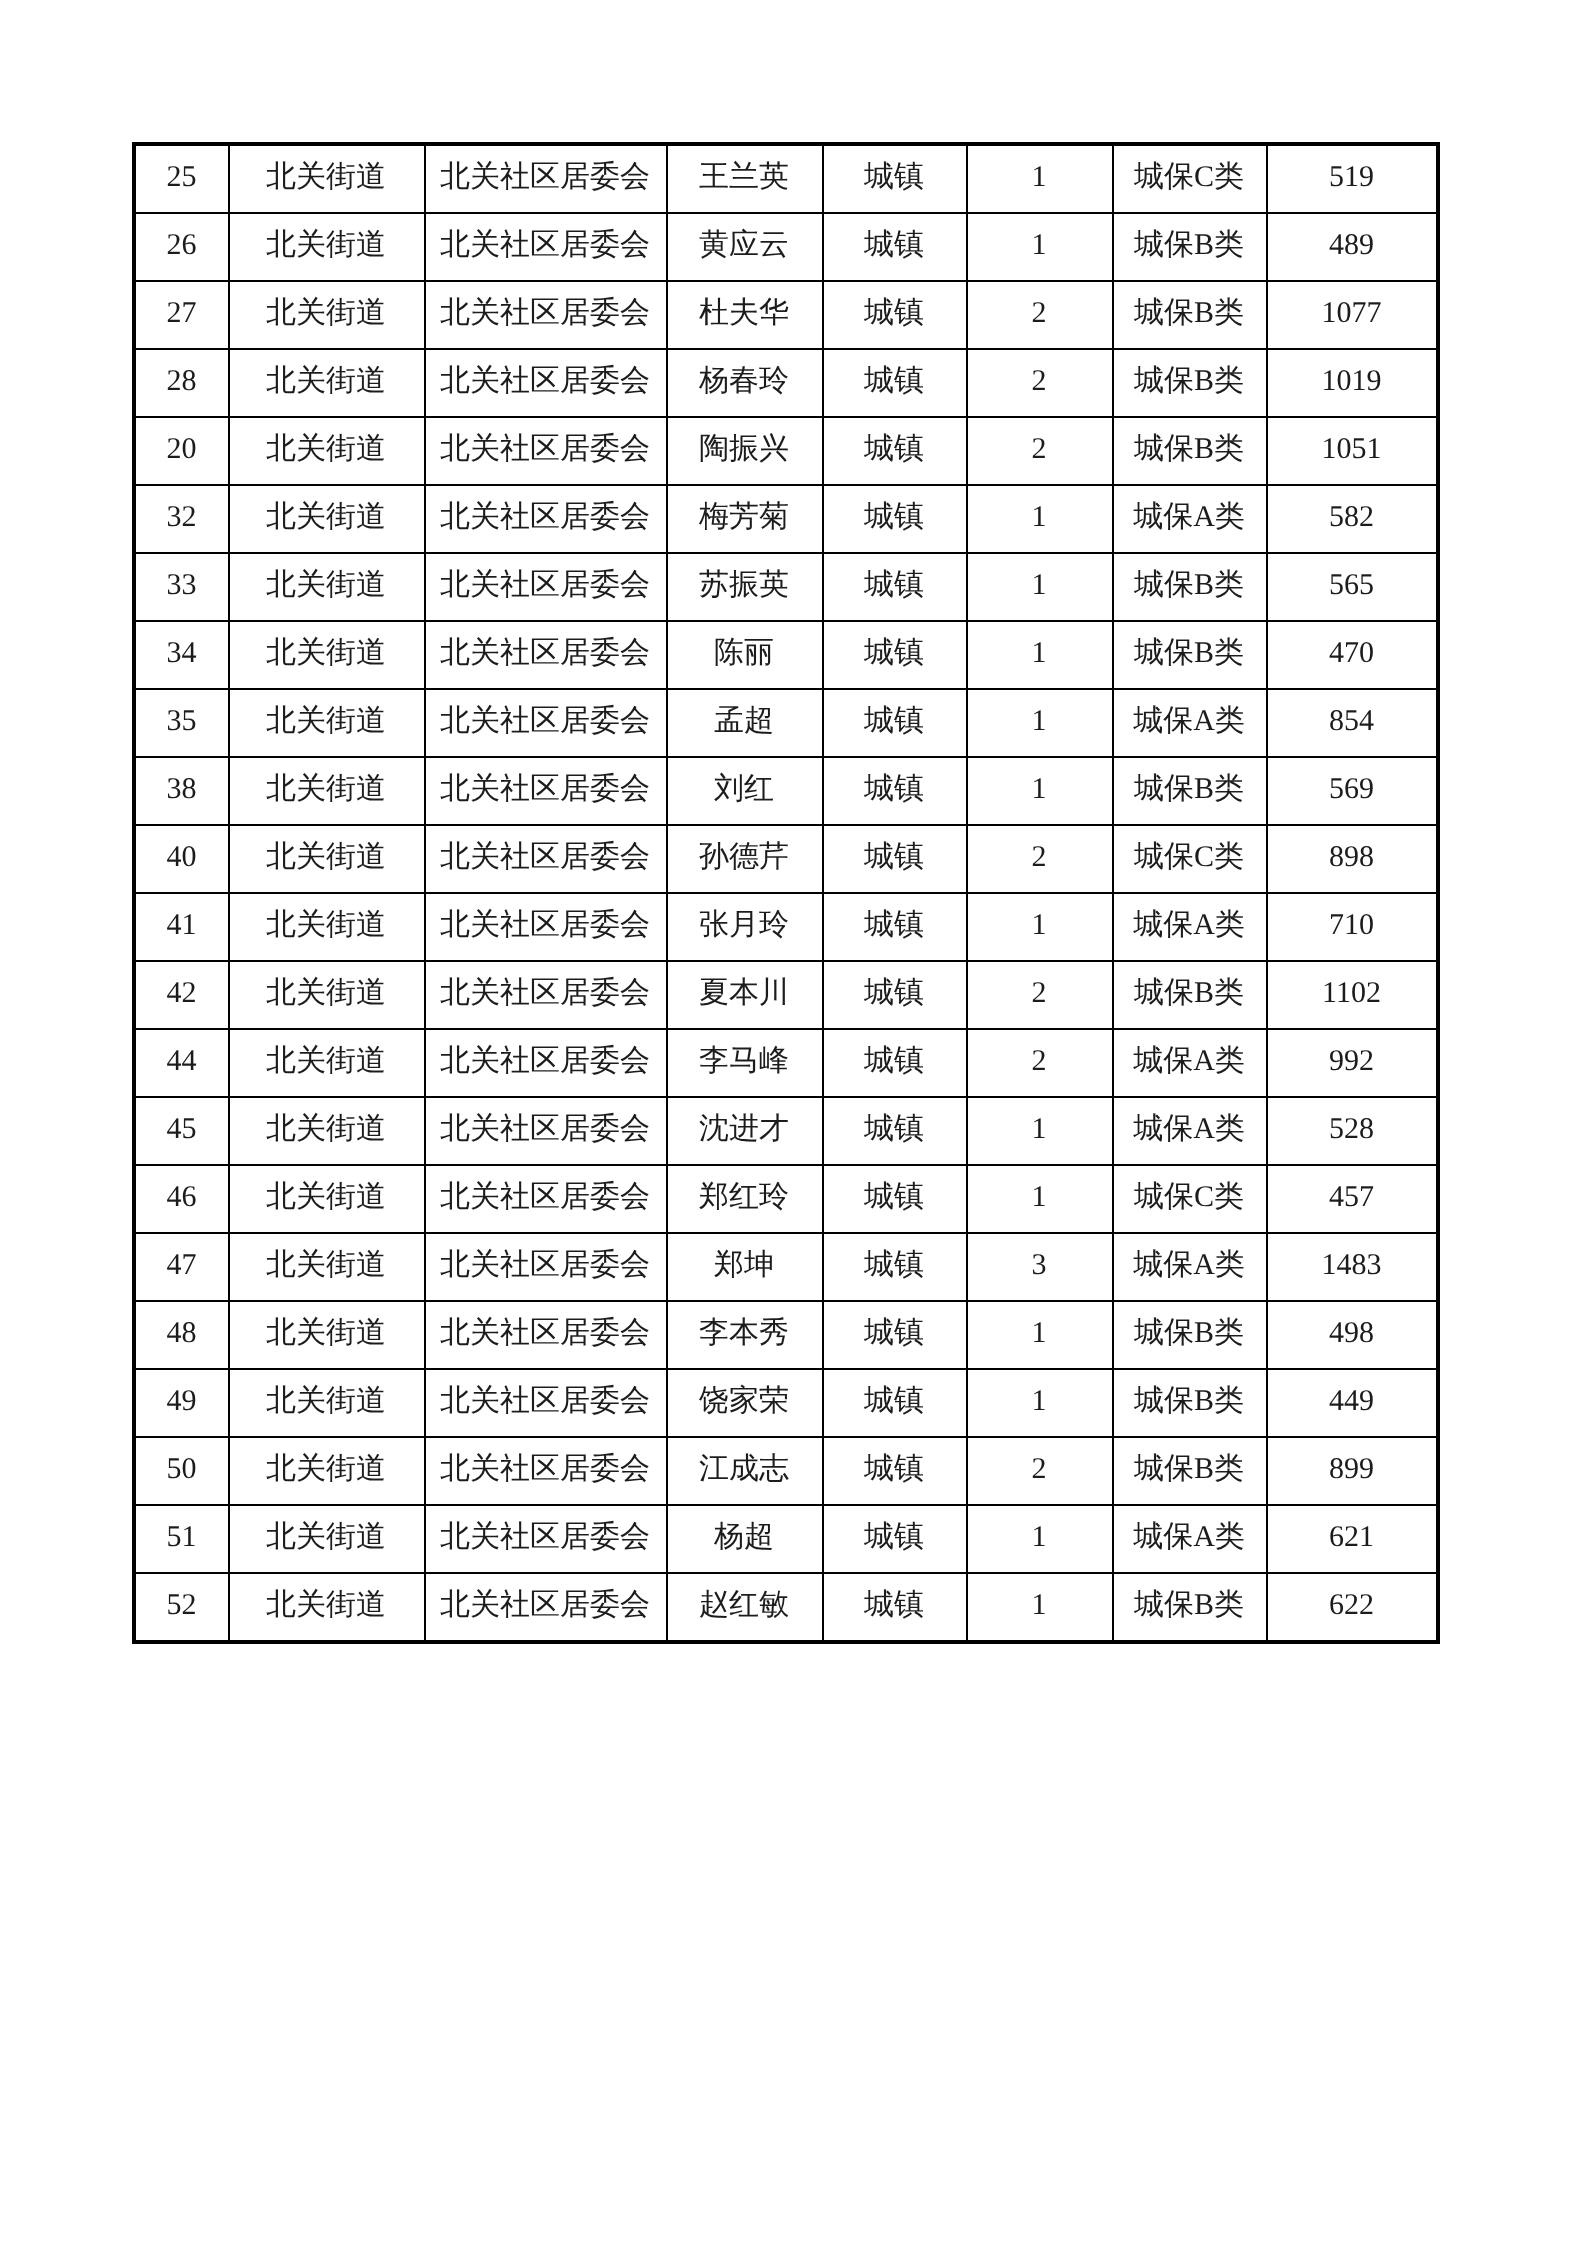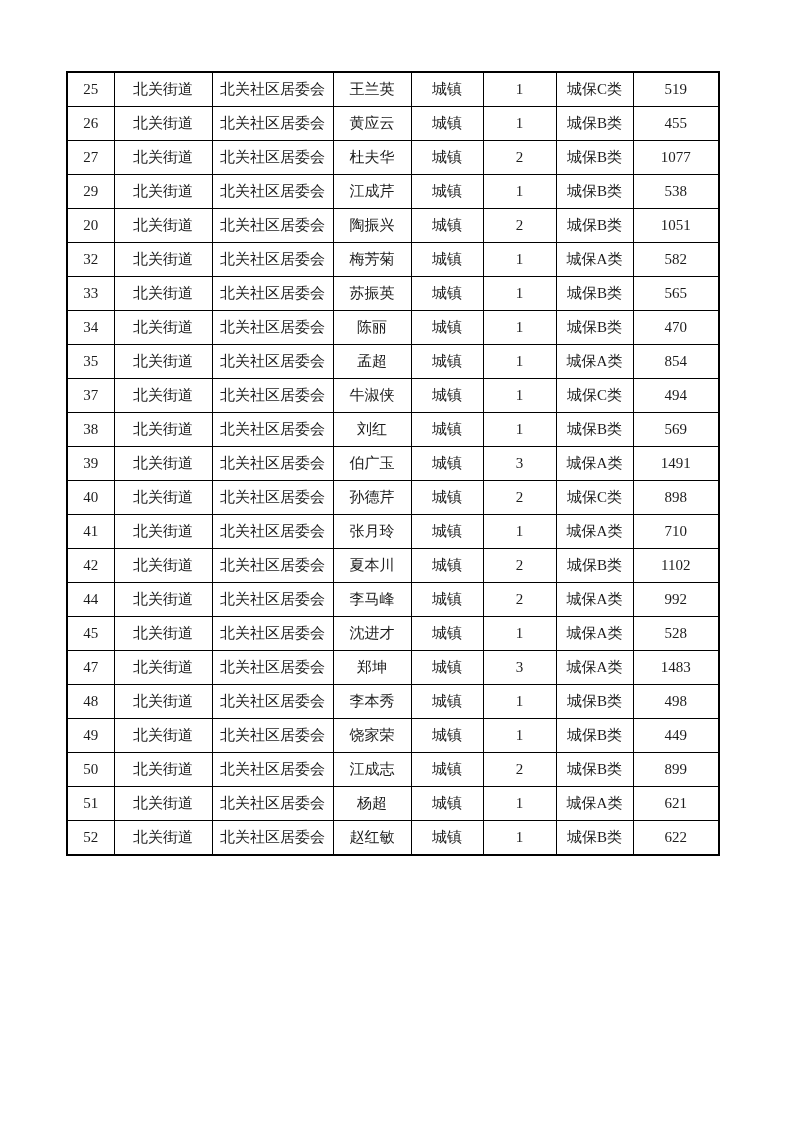--- a/index.html
+++ b/index.html
@@ -73,41 +73,41 @@
           <td>519</td>
         </tr>
         <tr>
           <td>26</td>
           <td>北关街道</td>
           <td>北关社区居委会</td>
           <td>黄应云</td>
           <td>城镇</td>
           <td>1</td>
           <td>城保B类</td>
-          <td>455</td>
+          <td>489</td>
         </tr>
         <tr>
           <td>27</td>
           <td>北关街道</td>
           <td>北关社区居委会</td>
           <td>杜夫华</td>
           <td>城镇</td>
           <td>2</td>
           <td>城保B类</td>
           <td>1077</td>
         </tr>
         <tr>
-          <td>29</td>
-          <td>北关街道</td>
-          <td>北关社区居委会</td>
-          <td>江成芹</td>
-          <td>城镇</td>
-          <td>1</td>
-          <td>城保B类</td>
-          <td>538</td>
+          <td>28</td>
+          <td>北关街道</td>
+          <td>北关社区居委会</td>
+          <td>杨春玲</td>
+          <td>城镇</td>
+          <td>2</td>
+          <td>城保B类</td>
+          <td>1019</td>
         </tr>
         <tr>
           <td>20</td>
           <td>北关街道</td>
           <td>北关社区居委会</td>
           <td>陶振兴</td>
           <td>城镇</td>
           <td>2</td>
           <td>城保B类</td>
           <td>1051</td>
@@ -146,48 +146,28 @@
           <td>35</td>
           <td>北关街道</td>
           <td>北关社区居委会</td>
           <td>孟超</td>
           <td>城镇</td>
           <td>1</td>
           <td>城保A类</td>
           <td>854</td>
         </tr>
         <tr>
-          <td>37</td>
-          <td>北关街道</td>
-          <td>北关社区居委会</td>
-          <td>牛淑侠</td>
-          <td>城镇</td>
-          <td>1</td>
-          <td>城保C类</td>
-          <td>494</td>
-        </tr>
-        <tr>
           <td>38</td>
           <td>北关街道</td>
           <td>北关社区居委会</td>
           <td>刘红</td>
           <td>城镇</td>
           <td>1</td>
           <td>城保B类</td>
           <td>569</td>
-        </tr>
-        <tr>
-          <td>39</td>
-          <td>北关街道</td>
-          <td>北关社区居委会</td>
-          <td>伯广玉</td>
-          <td>城镇</td>
-          <td>3</td>
-          <td>城保A类</td>
-          <td>1491</td>
         </tr>
         <tr>
           <td>40</td>
           <td>北关街道</td>
           <td>北关社区居委会</td>
           <td>孙德芹</td>
           <td>城镇</td>
           <td>2</td>
           <td>城保C类</td>
           <td>898</td>
@@ -224,20 +204,30 @@
         </tr>
         <tr>
           <td>45</td>
           <td>北关街道</td>
           <td>北关社区居委会</td>
           <td>沈进才</td>
           <td>城镇</td>
           <td>1</td>
           <td>城保A类</td>
           <td>528</td>
+        </tr>
+        <tr>
+          <td>46</td>
+          <td>北关街道</td>
+          <td>北关社区居委会</td>
+          <td>郑红玲</td>
+          <td>城镇</td>
+          <td>1</td>
+          <td>城保C类</td>
+          <td>457</td>
         </tr>
         <tr>
           <td>47</td>
           <td>北关街道</td>
           <td>北关社区居委会</td>
           <td>郑坤</td>
           <td>城镇</td>
           <td>3</td>
           <td>城保A类</td>
           <td>1483</td>

